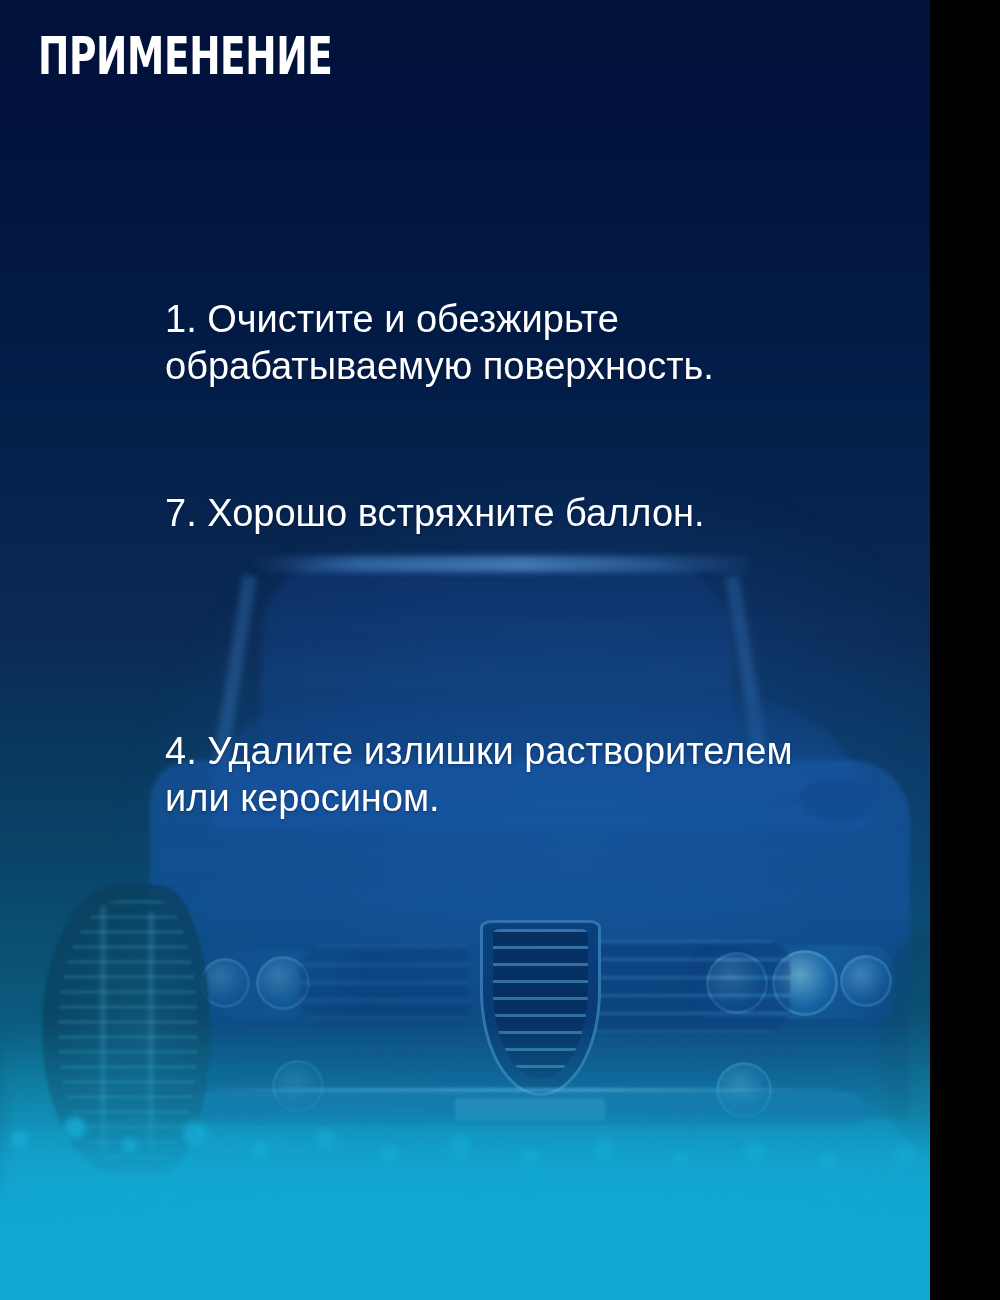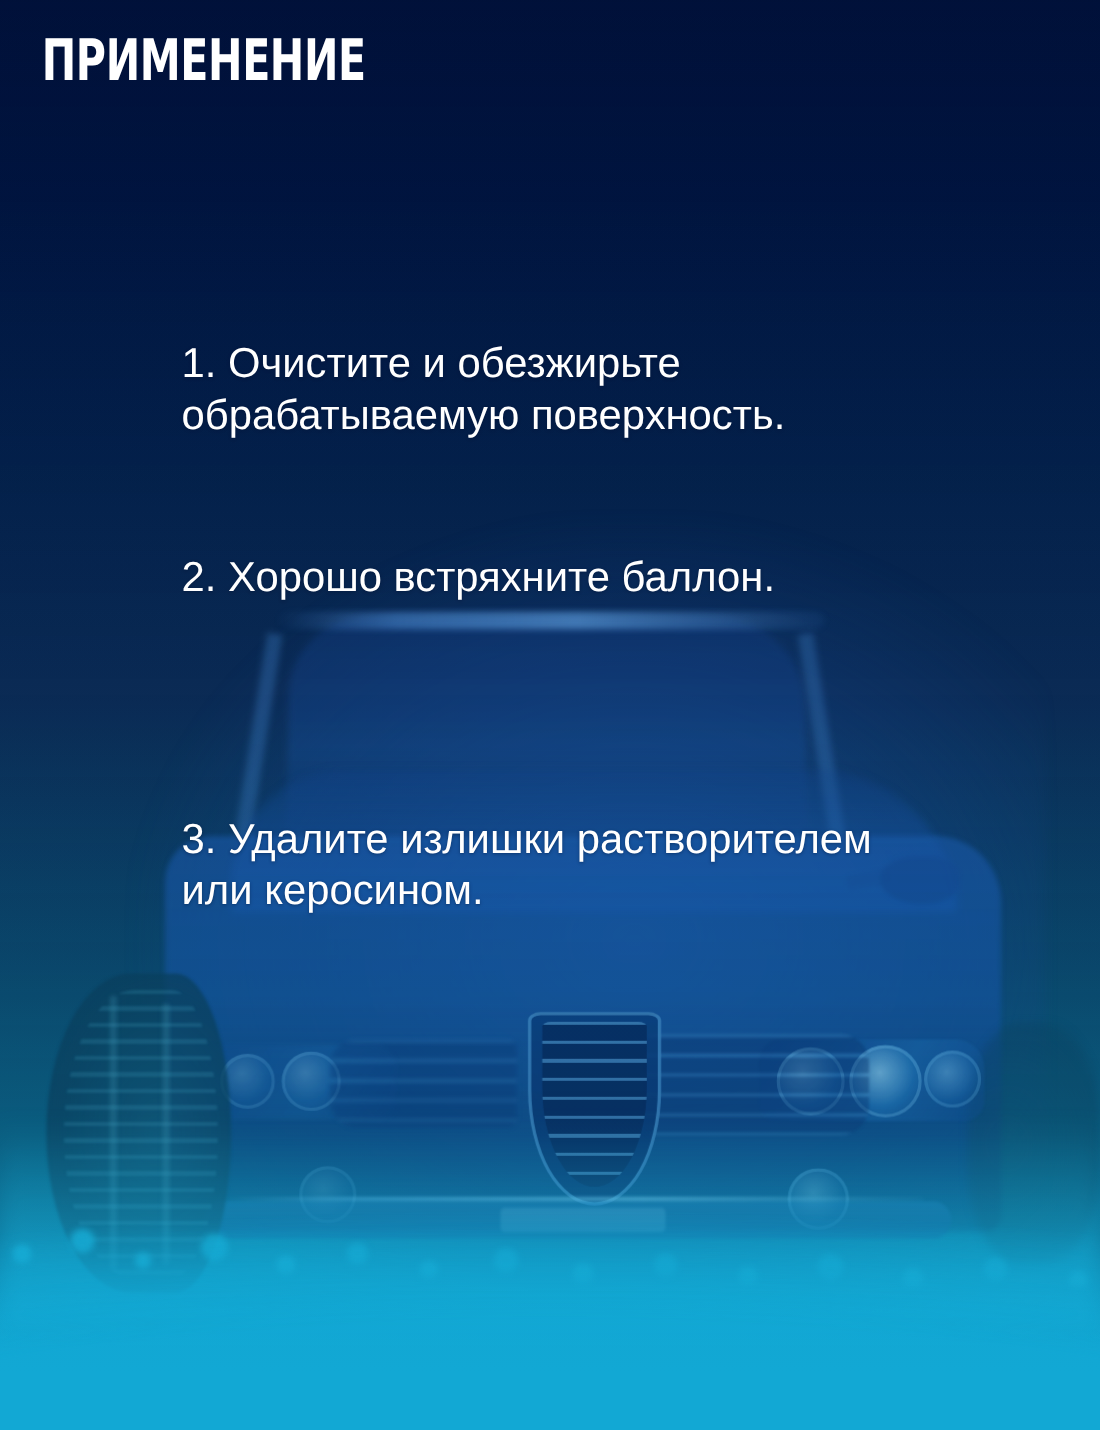--- a/index.html
+++ b/index.html
@@ -2,21 +2,21 @@
 <html><head>
 <meta charset="utf-8">
 <style>
   html, body {
     margin: 0;
     padding: 0;
     background: #000;
   }
   #page {
     position: relative;
-    width: 1000px;
+    width: 930px;
     height: 1300px;
     overflow: hidden;
     font-family: "Liberation Sans", sans-serif;
     
     background: linear-gradient(to bottom,
         #01113a 0px,
         #011540 180px,
         #04214b 420px,
         #0b2b55 640px,
         #0a4468 880px,
@@ -415,21 +415,21 @@
   }
   .step {
     color: #ffffff;
     font-family: "Liberation Sans", sans-serif;
     font-size: 38px;
     line-height: 47px;
     font-weight: 400;
     white-space: pre-line;
     text-shadow: 0 1px 3px rgba(0,20,50,0.45);
   }
-  .step.s1 { margin-bottom: 0; margin-top: 12px; }
+  .step.s1 { margin-bottom: 0; }
   .gap-a { height: 100px; }
   .gap-b { height: 95px; }
   .gap-c { height: 96px; }
 </style>
 </head>
 <body>
 
 <div id="page">
 
   <div class="photo">
@@ -487,25 +487,25 @@
 
     <div class="title">ПРИМЕНЕНИЕ</div>
 
     <div class="steps">
 
       <div class="step s1">1. Очистите и обезжирьте
 обрабатываемую поверхность.</div>
 
       <div class="gap-a"></div>
 
-      <div class="step s2">2. Хорошо встряхните баллон.</div>
+      <div class="step s2">7. Хорошо встряхните баллон.</div>
 
       <div class="gap-b"></div>
 
 
       <div class="gap-c"></div>
 
-      <div class="step s4">3. Удалите излишки растворителем
+      <div class="step s4">4. Удалите излишки растворителем
 или керосином.</div>
 
     </div>
   </div>
 </div>
 
 </body></html>

